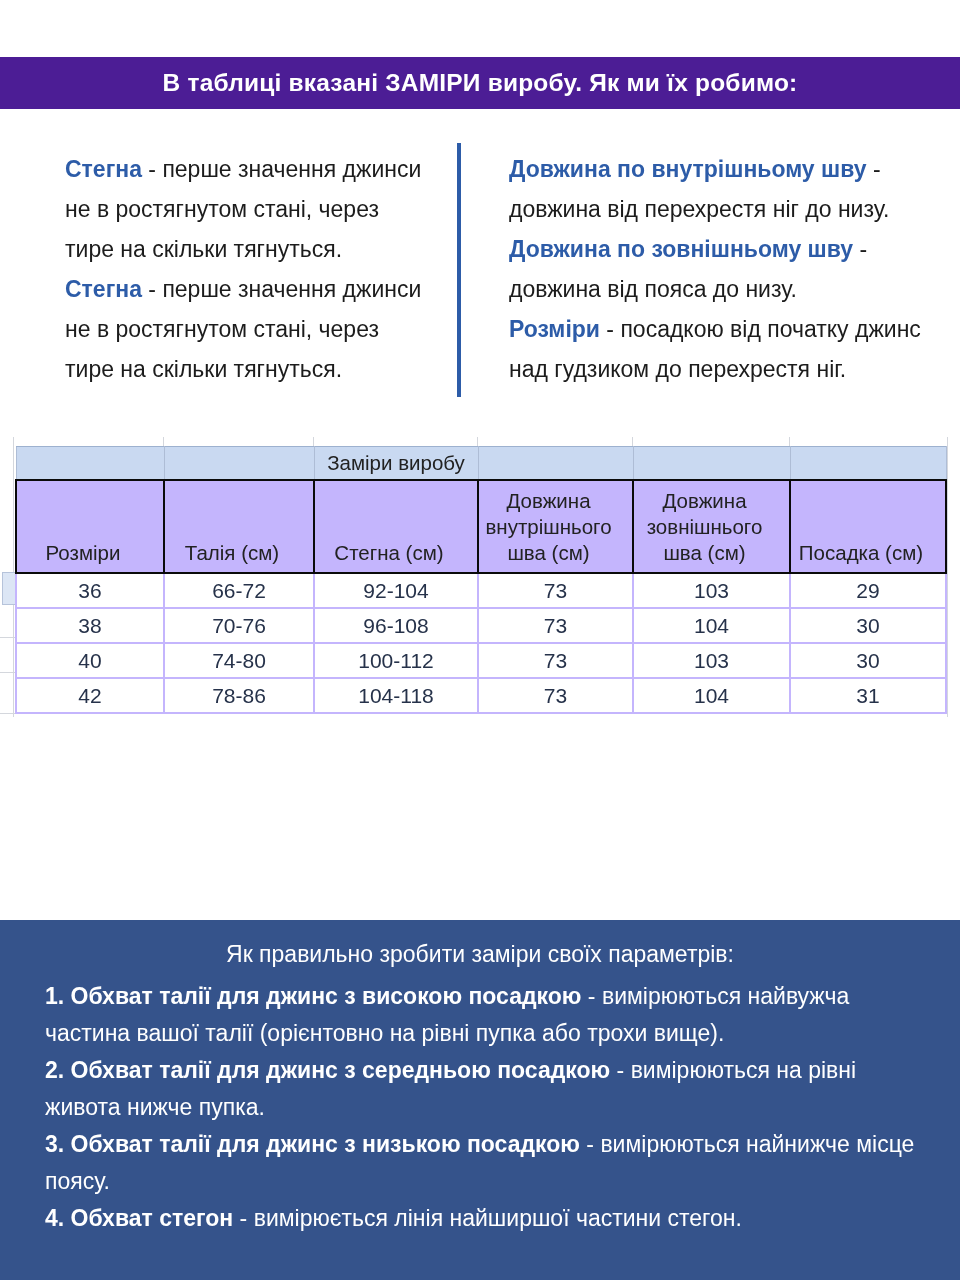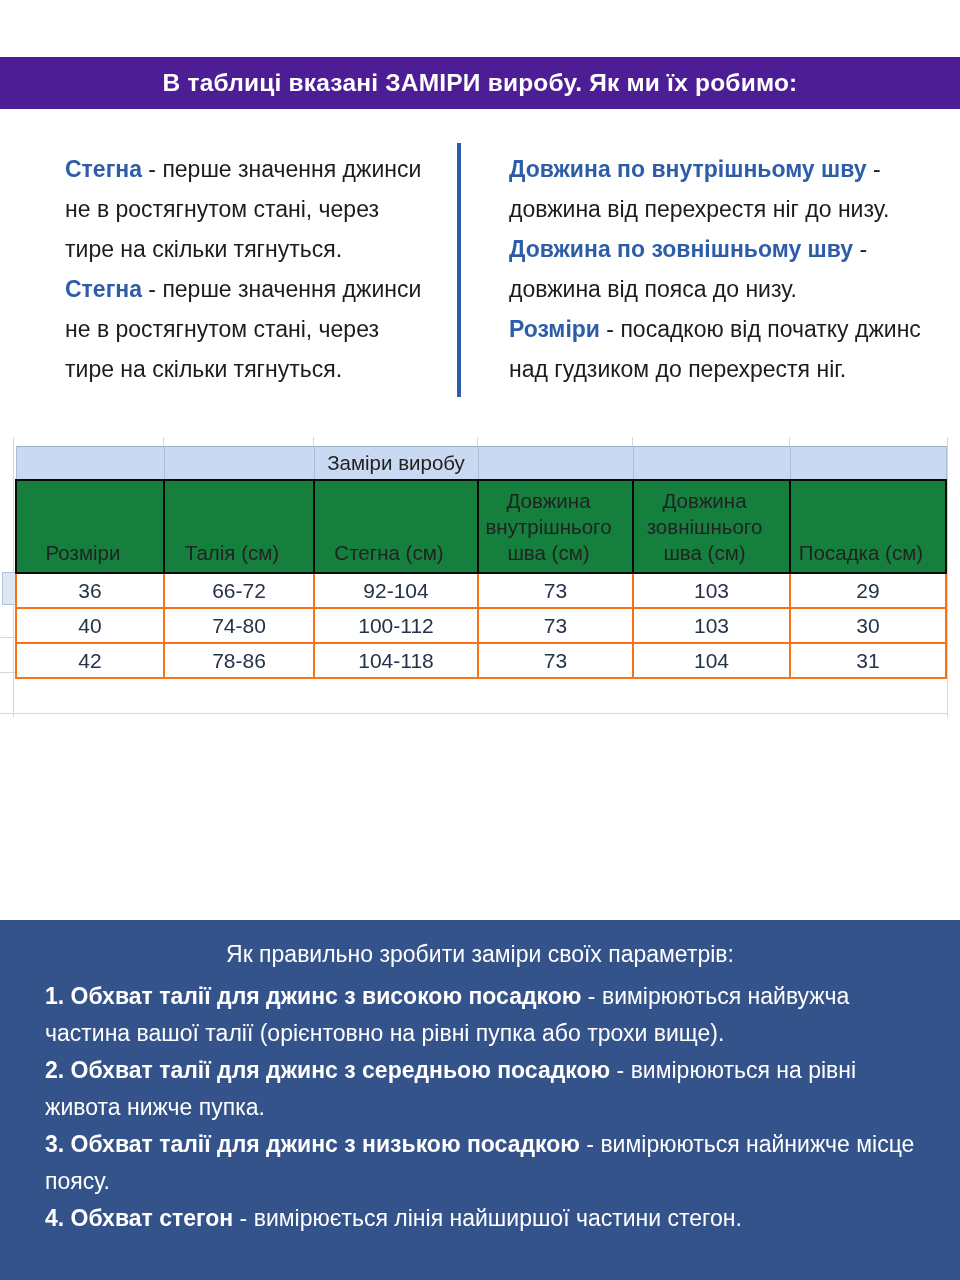--- a/index.html
+++ b/index.html
@@ -25,26 +25,26 @@
 
   
   .table-wrap { position:absolute; left:15px; top:446px; }
   table.size { border-collapse:collapse; table-layout:fixed; width:930px; }
   table.size td { overflow:hidden; }
   tr.band td {
     background:#c9d9f1; height:30px; border:1px solid #aebdd6; border-top:1px solid #9db1cf;
     text-align:center; font-size:20.5px; color:#222;margin-left:32px;
   }
   tr.head td {
-    background:#15803d; border:2px solid #0a0a0a; height:85px;
+    background:#c4b5fd; border:2px solid #0a0a0a; height:85px;
     vertical-align:bottom; text-align:center; padding:0 16px 6px 2px;
     font-size:20.5px; line-height:26px; color:#222;
   }
   tr.data td {
-    border:2px solid #f97316; height:31px; text-align:center; vertical-align:middle;
+    border:2px solid #c4b5fd; height:31px; text-align:center; vertical-align:middle;
     font-size:21px; color:#26324a; background:#ffffff;
   }
 
   
   .artifact { position:absolute; background:#d4d7dd; }
   .sliver {
     position:absolute; left:2px; top:572px; width:12px; height:31px;
     background:#dce6f5; border:1px solid #b6c3da;
   }
 
@@ -120,20 +120,28 @@
       </tr>
       <tr class="data">
         <td>36</td>
         <td>66-72</td>
         <td>92-104</td>
         <td>73</td>
         <td>103</td>
         <td>29</td>
       </tr>
       <tr class="data">
+        <td>38</td>
+        <td>70-76</td>
+        <td>96-108</td>
+        <td>73</td>
+        <td>104</td>
+        <td>30</td>
+      </tr>
+      <tr class="data">
         <td>40</td>
         <td>74-80</td>
         <td>100-112</td>
         <td>73</td>
         <td>103</td>
         <td>30</td>
       </tr>
       <tr class="data">
         <td>42</td>
         <td>78-86</td>

